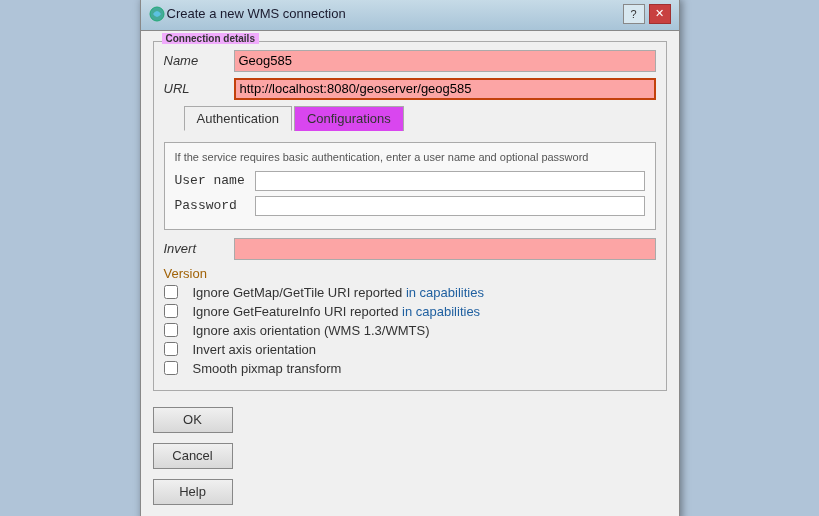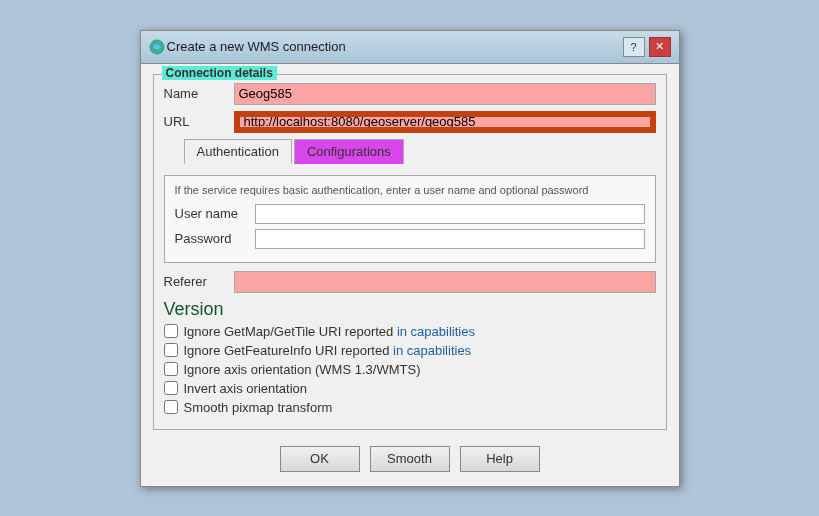--- a/index.html
+++ b/index.html
@@ -72,49 +72,50 @@
     .group-box {
       border: 1px solid #aaa;
       padding: 8px 10px 10px 10px;
       margin-bottom: 8px;
       position: relative;
     }
     .group-box-label {
       position: absolute;
       top: -9px;
       left: 8px;
-      background: #5eead4;
+      background: #f0abfc;
       padding: 0 4px;
       font-weight: bold;
-      font-size: 12px;
+      font-size: 10px;
       color: #333;
     }
     .form-row {
       display: flex;
       align-items: center;
       margin-bottom: 6px;
     }
     .form-label {
       width: 70px;
       color: #333;
       font-size: 13px;
       flex-shrink: 0;
+      font-style: italic;
     }
     .form-input {
       flex: 1;
       height: 22px;
       border: 1px solid #aaa;
       background: #fca5a5;
       padding: 2px 4px;
       font-size: 13px;
       font-family: inherit;
       outline: none;
     }
     .form-input.active {
-      border: 6px solid #c2410c;
+      border: 2px solid #c2410c;
     }
     .tabs {
       display: flex;
       margin-bottom: 12px;
       padding-left: 20px;
     }
     .tab {
       padding: 4px 12px;
       border: 1px solid #aaa;
       border-bottom: none;
@@ -139,20 +140,21 @@
     }
     .auth-hint {
       font-size: 11px;
       color: #555;
       margin-bottom: 8px;
     }
     .auth-row {
       display: flex;
       align-items: center;
       margin-bottom: 5px;
+      font-family: Liberation Mono, monospace;
     }
     .auth-label {
       width: 80px;
       font-size: 13px;
       color: #333;
     }
     .auth-input {
       flex: 1;
       height: 20px;
       border: 1px solid #aaa;
@@ -188,50 +190,51 @@
       border: 1px solid #aaa;
       border-left: none;
       display: flex;
       align-items: center;
       justify-content: center;
       pointer-events: none;
       font-size: 10px;
       color: #333;
     }
     .version-label {
-      font-size: 18px;
-      color: #14532d;
+      font-size: 13px;
+      color: #a16207;
       margin-bottom: 4px;
       margin-top: 2px;
     }
     .checkbox-row {
       display: flex;
       align-items: center;
       margin-bottom: 4px;
-      gap: 6px;
+      gap: 15px;
     }
     .checkbox-row input[type="checkbox"] {
       width: 14px;
       height: 14px;
       cursor: pointer;
       flex-shrink: 0;
     }
     .checkbox-row label {
       font-size: 13px;
       color: #333;
       cursor: pointer;
     }
     .checkbox-row label .highlight {
       color: #2060a0;
     }
     .button-row {
       display: flex;
       justify-content: center;
       gap: 10px;
       padding: 8px 0 4px 0;
+      flex-direction: column;
     }
     .btn {
       width: 80px;
       height: 26px;
       border: 1px solid #888;
       background: linear-gradient(to bottom, #f0f0f0, #d8d8d8);
       cursor: pointer;
       font-size: 13px;
       font-family: inherit;
       color: #333;
@@ -282,21 +285,21 @@
           <span class="auth-label">User name</span>
           <input class="auth-input" type="text" value="" style="">
         </div>
         <div class="auth-row">
           <span class="auth-label">Password</span>
           <input class="auth-input" type="password" value="" style="">
         </div>
       </div>
 
       <div class="form-row">
-        <span class="form-label">Referer</span>
+        <span class="form-label">Invert</span>
         <input class="form-input" type="text" value="" style="">
       </div>
 
 
       <div class="version-label">Version</div>
 
       <div class="checkbox-row">
         <input type="checkbox" id="cb1" style="">
         <label for="cb1">
           Ignore GetMap/GetTile URI reported <span class="highlight">in capabilities</span>
@@ -317,17 +320,17 @@
         <label for="cb4">Invert axis orientation</label>
       </div>
       <div class="checkbox-row">
         <input type="checkbox" id="cb5" style="">
         <label for="cb5">Smooth pixmap transform</label>
       </div>
     </div>
 
     <div class="button-row">
       <button class="btn">OK</button>
-      <button class="btn">Smooth</button>
+      <button class="btn">Cancel</button>
       <button class="btn">Help</button>
     </div>
   </div>
 </div>
 
 </body></html>

